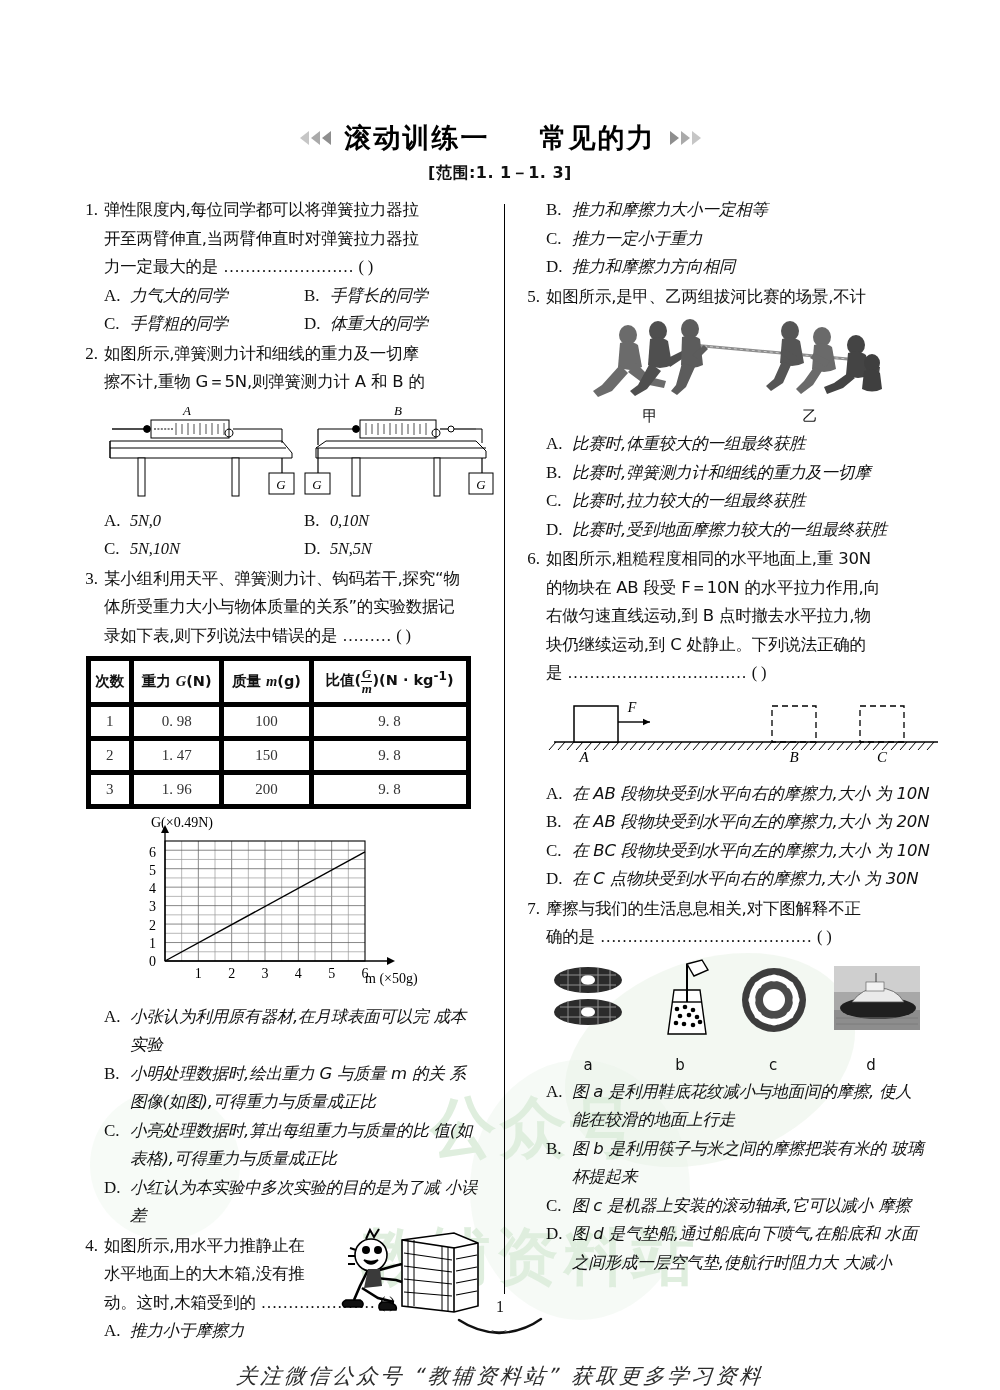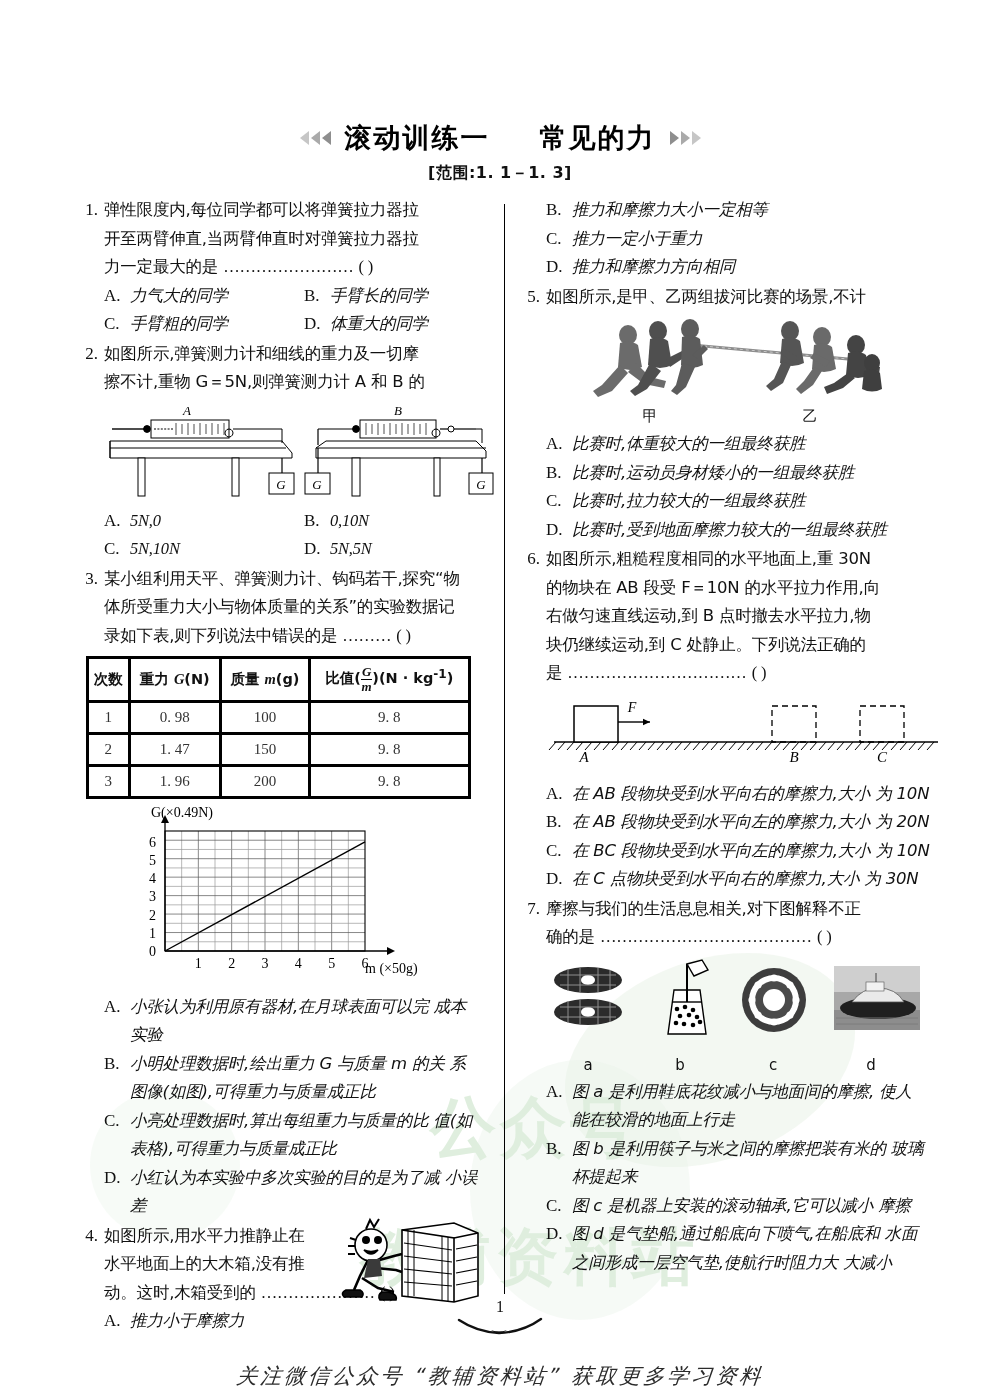--- a/index.html
+++ b/index.html
@@ -123,21 +123,21 @@
   .fig { margin:4px 0 4px 0; text-align:center; }
 
   
   table.data {
     border-collapse:collapse;
     margin:6px auto 4px auto;
     width:385px;
     font-family:"DejaVu Sans", sans-serif;
   }
   table.data th, table.data td {
-    border:3px solid #000000;
+    border:5px solid #000000;
     text-align:center;
     font-size:14px;
     padding:6px 2px;
     font-weight:normal;
   }
   table.data th { font-weight:bold; font-size:14.5px; }
   table.data td { font-family:"Liberation Serif", serif; font-size:15px; color:#333; }
   .frac { display:inline-block; vertical-align:middle; text-align:center; font-family:"Liberation Serif", serif; font-style:italic; }
   .frac .num { display:block; border-bottom:1px solid #000; line-height:1.05; font-size:13px; padding:0 1px;}
   .frac .den { display:block; line-height:1.1; font-size:13px; }
@@ -630,21 +630,21 @@
               <span style="width:160px; text-align:center;">乙</span>
             </div>
           </div>
 
           <div class="opt">
             <span class="lbl">A.</span>
             <span class="txt">比赛时,体重较大的一组最终获胜</span>
           </div>
           <div class="opt">
             <span class="lbl">B.</span>
-            <span class="txt">比赛时,运动员身材矮小的一组最终获胜</span>
+            <span class="txt">比赛时,弹簧测力计和细线的重力及一切摩</span>
           </div>
           <div class="opt">
             <span class="lbl">C.</span>
             <span class="txt">比赛时,拉力较大的一组最终获胜</span>
           </div>
           <div class="opt">
             <span class="lbl">D.</span>
             <span class="txt">比赛时,受到地面摩擦力较大的一组最终获胜</span>
           </div>
         </div>

